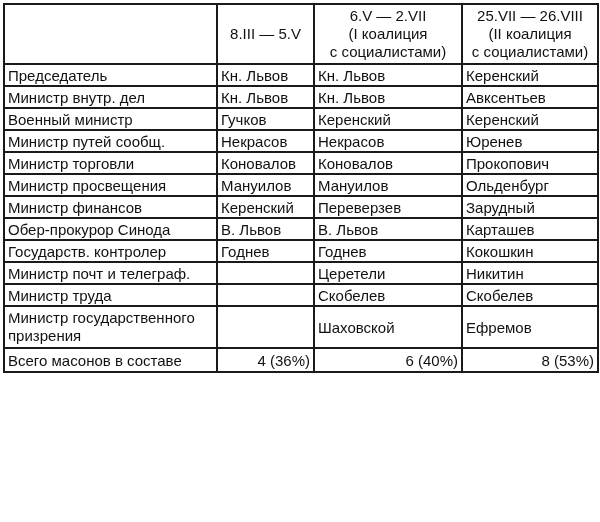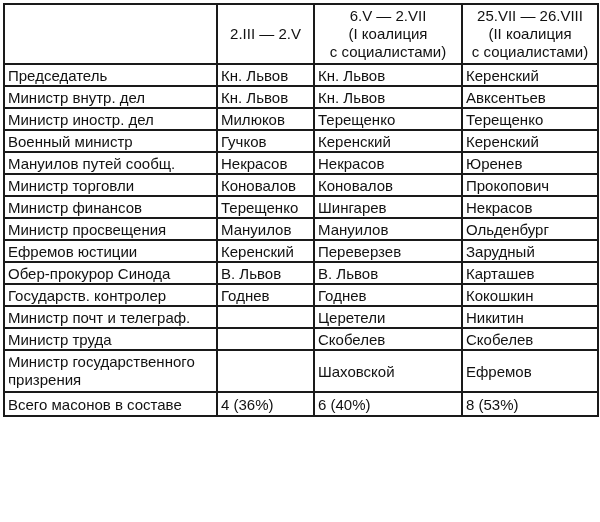--- a/index.html
+++ b/index.html
@@ -54,41 +54,41 @@
     table.cabinet tbody tr.r2 td.label {
       white-space: normal;
       line-height: 18px;
       border-radius: 19px;
     }
     table.cabinet tfoot td {
       height: 22px;
       border-radius: 8px;
     }
     table.cabinet tfoot td.total {
-      text-align: left;
+      text-align: right;
     }
     .it {
     }
     .hdr-line { display: block; }
   </style>
 </head>
 <body>
 
 <table class="cabinet">
   <colgroup>
     <col class="c1">
       <col class="c2">
       <col class="c3">
       <col class="c4">
   </colgroup>
   <thead>
     <tr>
       <th></th>
       <th>
-        <span class="hdr-line">2.III — 2.V</span>
+        <span class="hdr-line">8.III — 5.V</span>
       </th>
       <th>
         <span class="hdr-line">6.V — 2.VII</span>
         <span class="hdr-line">(I коалиция</span>
         <span class="hdr-line">с социалистами)</span>
       </th>
       <th>
         <span class="hdr-line">25.VII — 26.VIII</span>
         <span class="hdr-line">(II коалиция</span>
         <span class="hdr-line">с социалистами)</span>
@@ -102,57 +102,45 @@
         <td>Кн. Львов</td>
         <td class="it">Керенский</td>
       </tr>
       <tr class="r">
         <td class="label">Министр внутр. дел</td>
         <td>Кн. Львов</td>
         <td>Кн. Львов</td>
         <td>Авксентьев</td>
       </tr>
       <tr class="r">
-        <td class="label">Министр иностр. дел</td>
-        <td>Милюков</td>
-        <td class="it">Терещенко</td>
-        <td class="it">Терещенко</td>
-      </tr>
-      <tr class="r">
         <td class="label">Военный министр</td>
         <td>Гучков</td>
         <td class="it">Керенский</td>
         <td class="it">Керенский</td>
       </tr>
       <tr class="r">
-        <td class="label">Мануилов путей сообщ.</td>
+        <td class="label">Министр путей сообщ.</td>
         <td class="it">Некрасов</td>
         <td class="it">Некрасов</td>
         <td>Юренев</td>
       </tr>
       <tr class="r">
         <td class="label">Министр торговли</td>
         <td class="it">Коновалов</td>
         <td class="it">Коновалов</td>
         <td class="it">Прокопович</td>
       </tr>
       <tr class="r">
-        <td class="label">Министр финансов</td>
-        <td class="it">Терещенко</td>
-        <td>Шингарев</td>
-        <td>Некрасов</td>
-      </tr>
-      <tr class="r">
         <td class="label">Министр просвещения</td>
         <td>Мануилов</td>
         <td>Мануилов</td>
         <td>Ольденбург</td>
       </tr>
       <tr class="r">
-        <td class="label">Ефремов юстиции</td>
+        <td class="label">Министр финансов</td>
         <td class="it">Керенский</td>
         <td class="it">Переверзев</td>
         <td>Зарудный</td>
       </tr>
       <tr class="r">
         <td class="label">Обер-прокурор Синода</td>
         <td> В. Львов</td>
         <td>В. Львов</td>
         <td>Карташев</td>
       </tr>

